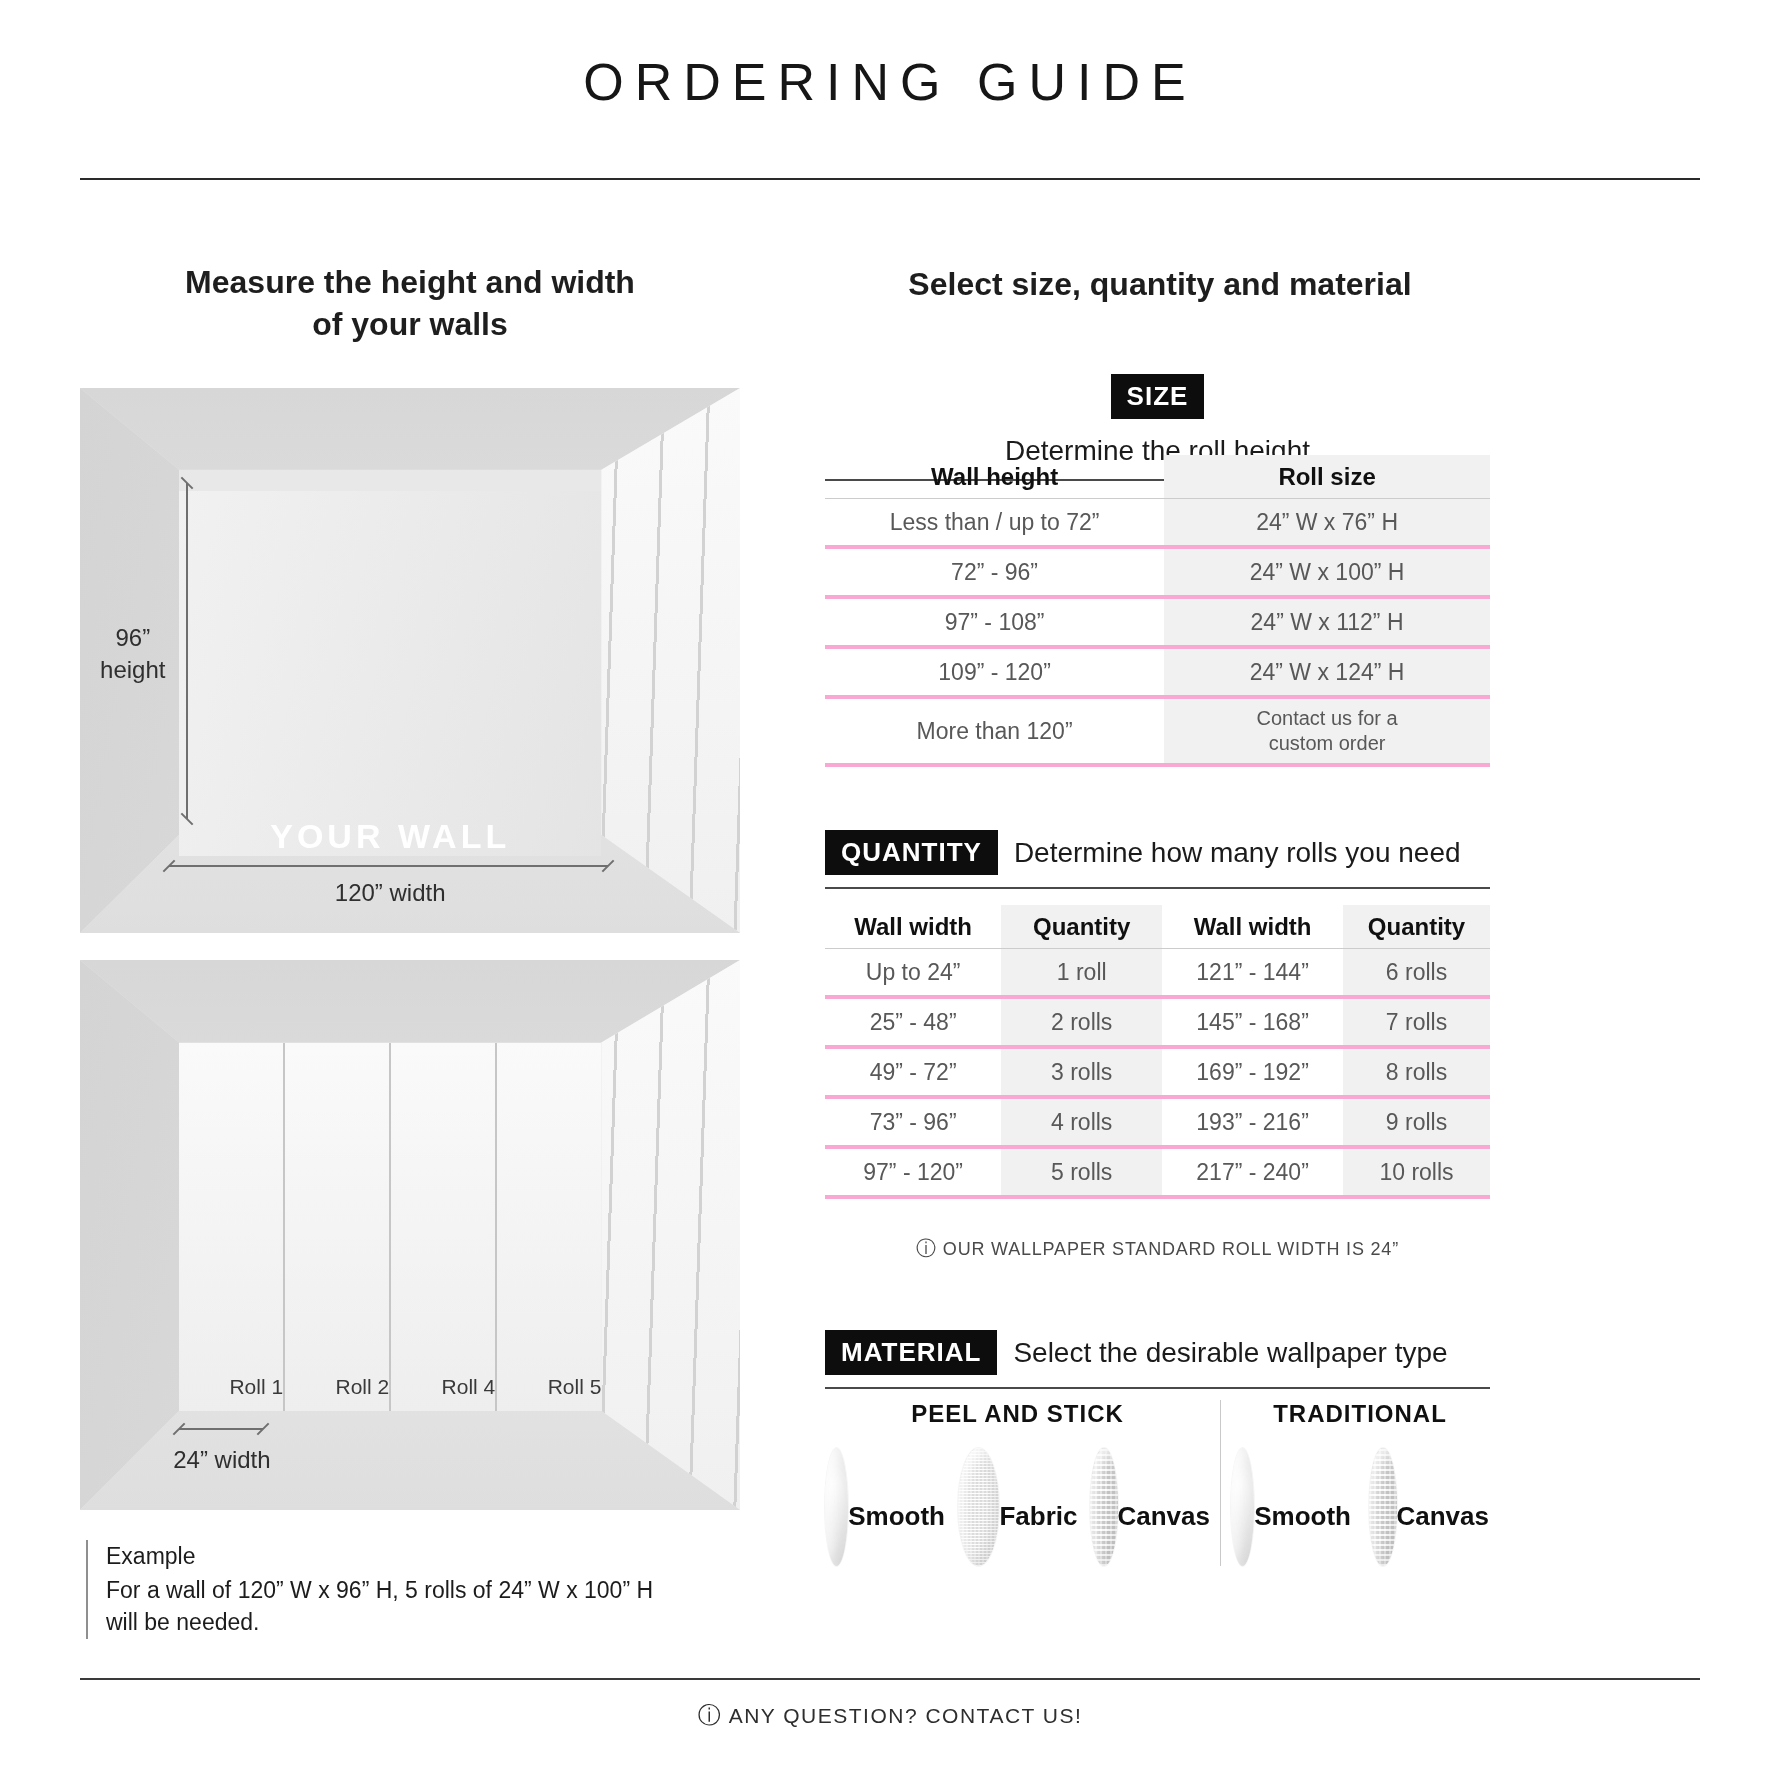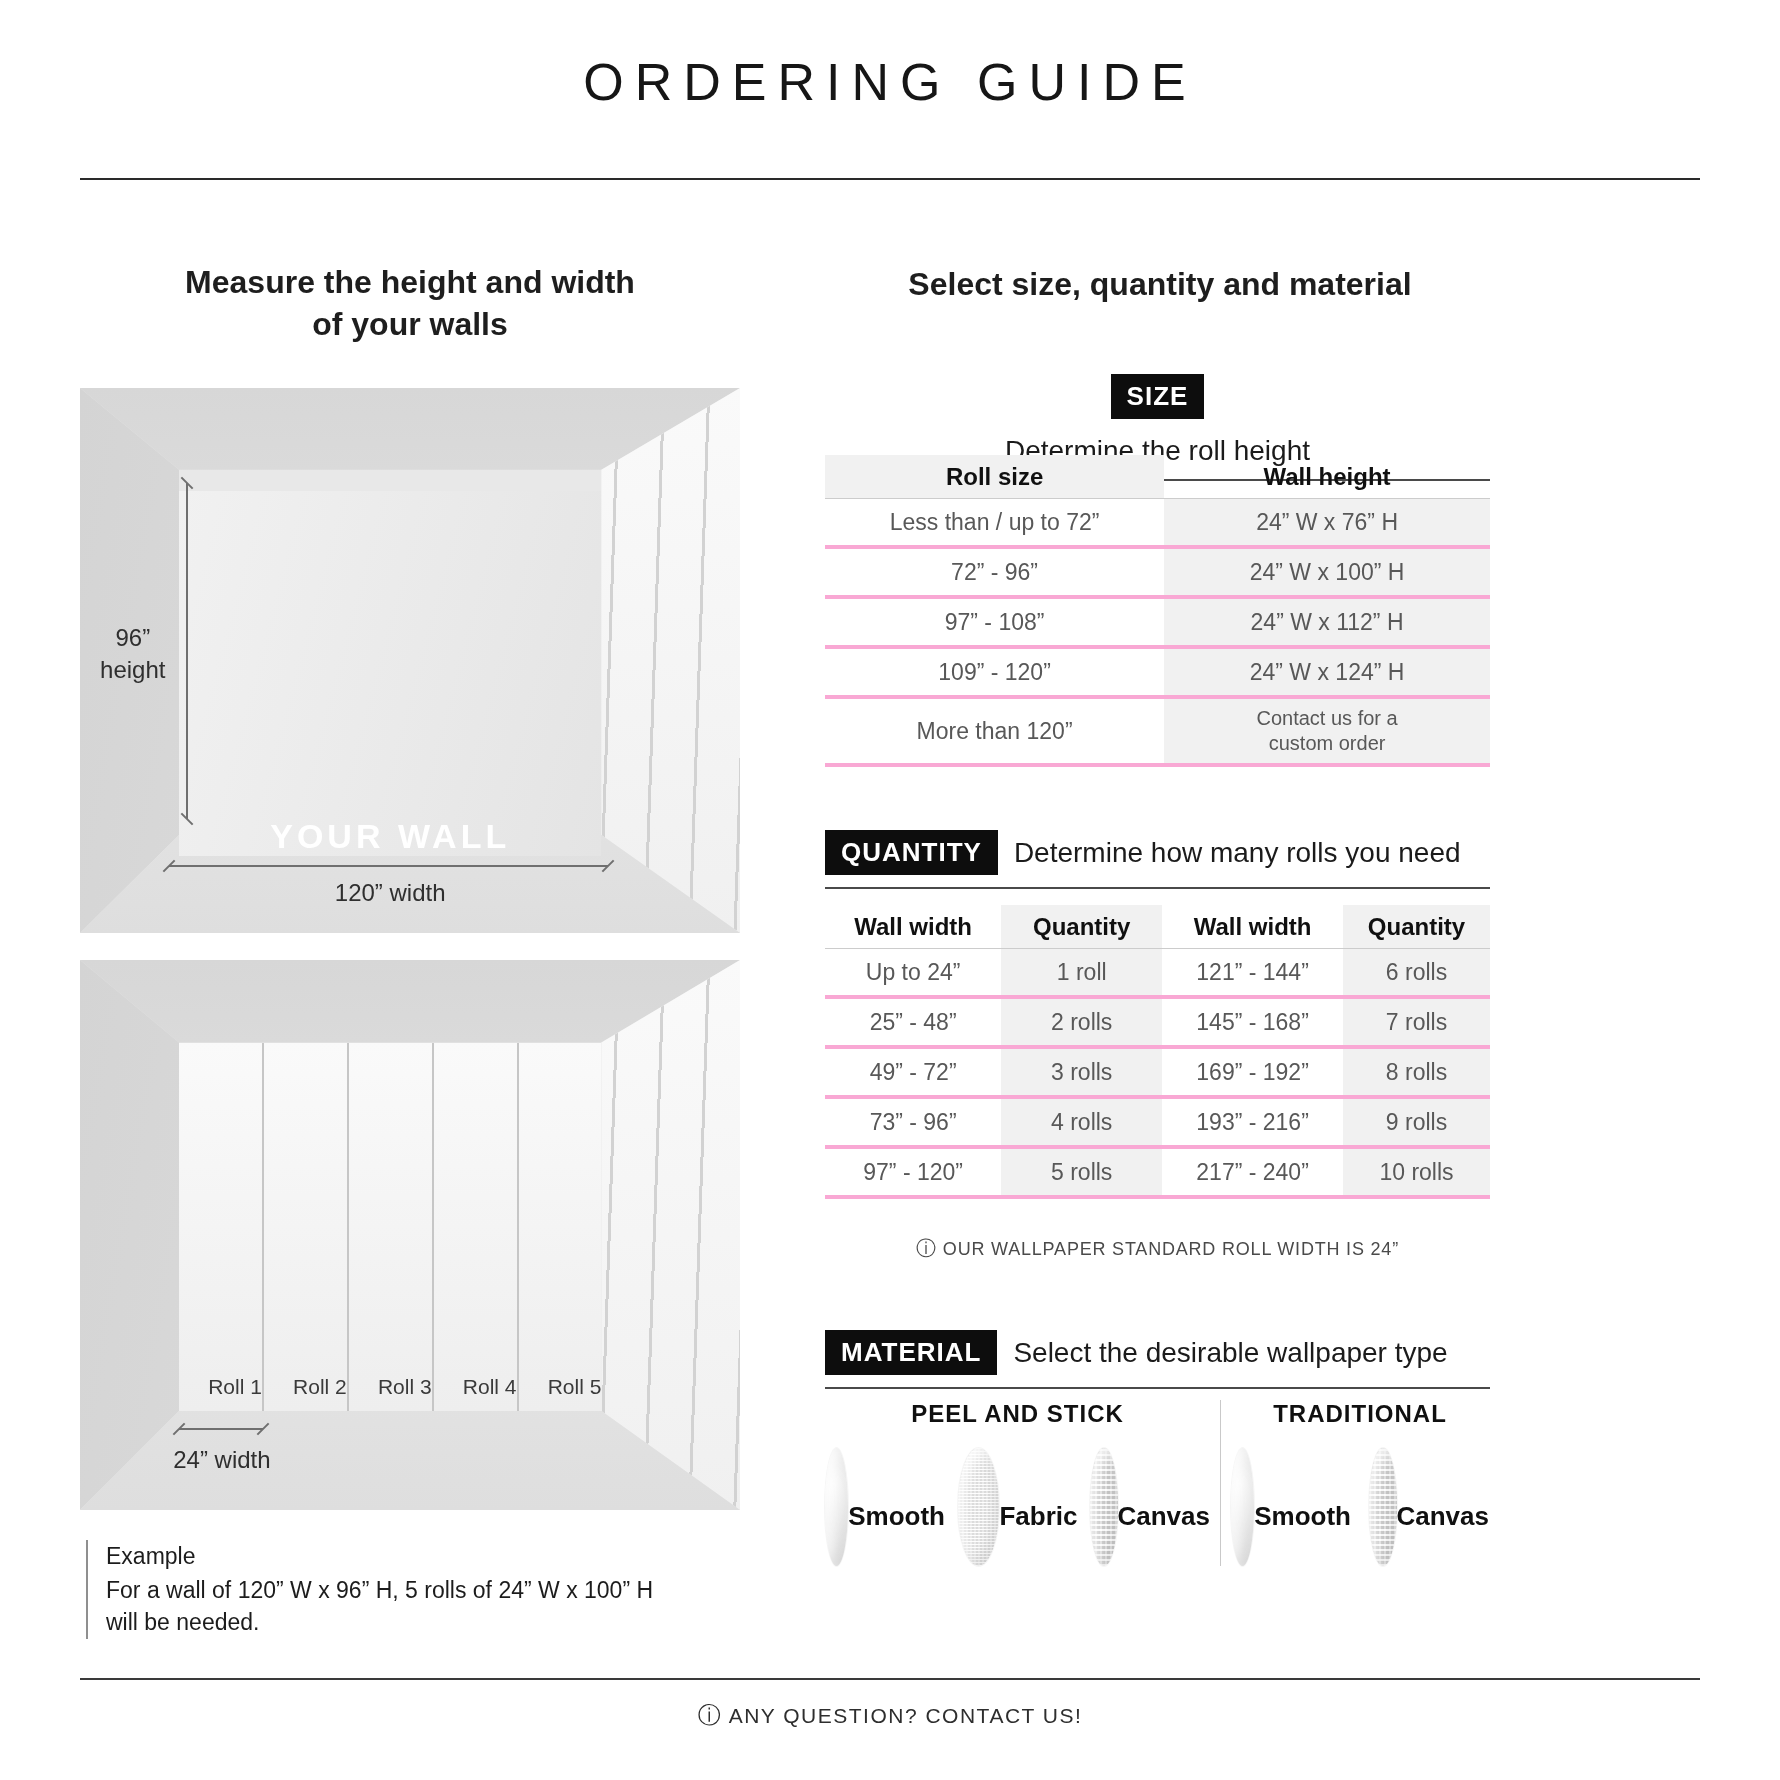--- a/index.html
+++ b/index.html
@@ -147,23 +147,20 @@
     <div class="side-window"></div>
     <div class="floor"></div>
     <div class="panels">
       <div class="panel">
           <span class="roll-label">Roll 1</span>
         </div>
       <div class="panel">
           <span class="roll-label">Roll 2</span>
         </div>
       <div class="panel">
-          <span class="roll-label">Roll 3</span>
-        </div>
-      <div class="panel">
           <span class="roll-label">Roll 4</span>
         </div>
       <div class="panel">
           <span class="roll-label">Roll 5</span>
         </div>
     </div>
     <div class="measure-h m24"></div>
     <div class="width24-label">24” width</div>
   </div>
 
@@ -171,22 +168,22 @@
     <div class="example-title">Example</div>
     <div class="example-text pre">For a wall of 120” W x 96” H, 5 rolls of 24” W x 100” H
 will be needed.</div>
   </div>
 
   <div class="sec-header sec-size">
     <span class="badge">SIZE</span>
     <span class="sec-title">Determine the roll height</span>
   </div>
   <div class="tbl size-tbl">
+    <div class="c h">Wall height</div>
     <div class="c h g">Roll size</div>
-    <div class="c h">Wall height</div>
     <div class="c">Less than / up to 72”</div>
     <div class="c g">24” W x 76” H</div>
     <div class="c">72” - 96”</div>
     <div class="c g">24” W x 100” H</div>
     <div class="c">97” - 108”</div>
     <div class="c g">24” W x 112” H</div>
     <div class="c">109” - 120”</div>
     <div class="c g">24” W x 124” H</div>
     <div class="c">More than 120”</div>
     <div class="c g sm pre">Contact us for a

